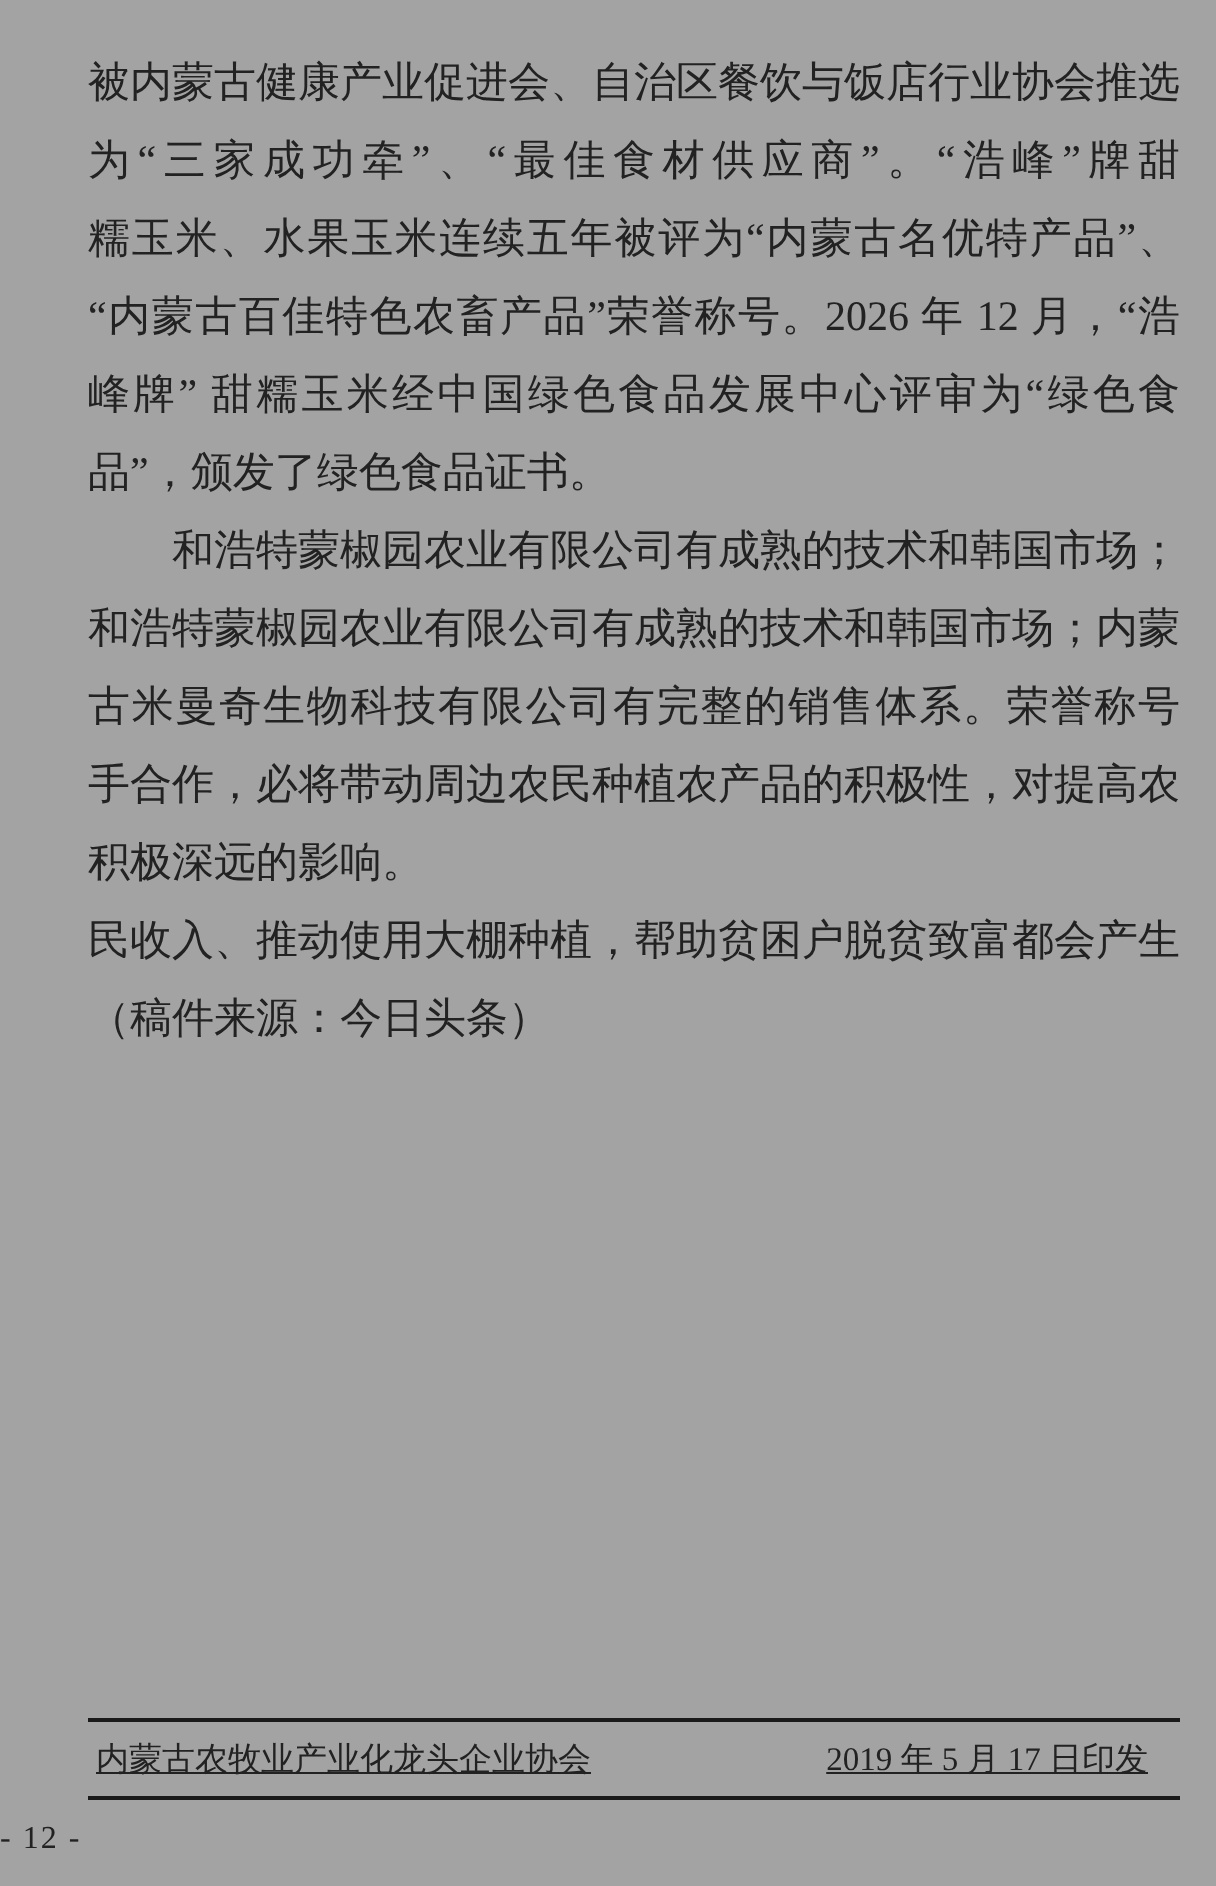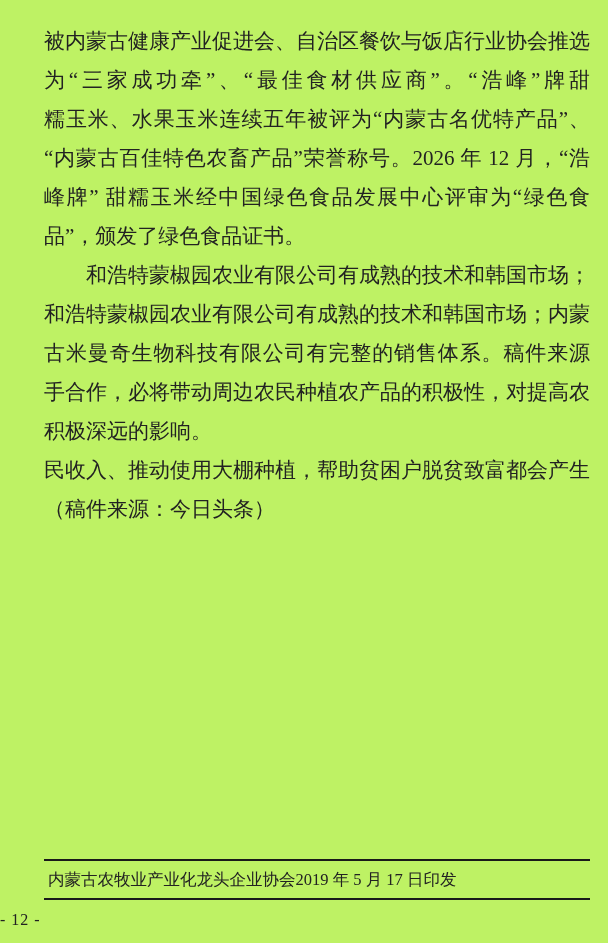--- a/index.html
+++ b/index.html
@@ -10,21 +10,21 @@
     width: 608px;
     height: 943px;
     background: #ffffff;
     position: relative;
     overflow: hidden;
     font-family: "Liberation Serif", "DejaVu Serif", serif;
   }
   .page {
     position: absolute;
     inset: 0;
-    background: #bef264;
+    background: #a3a3a3;
   }
   
   .textblock {
     position: absolute;
     left: 44px;
     right: 18px;
     top: 22px;
     font-size: 21px;
     line-height: 39px;
     color: #222222;
@@ -57,23 +57,25 @@
   .rule-top    { top: 859px; }
   .rule-bottom { top: 898px; }
   .footer-row {
     position: absolute;
     left: 44px;
     right: 18px;
     top: 866px;
     height: 28px;
     line-height: 28px;
     display: flex;
+    justify-content: space-between;
     align-items: center;
     font-size: 16.5px;
     color: #222222;
+    text-decoration: underline;
   }
   .footer-issuer { padding-left: 4px; }
   .footer-date   { padding-right: 16px; }
   .page-number {
     position: absolute;
     left: 0;
     right: 0;
     top: 911px;
     text-align: left;
     font-size: 16px;
@@ -93,21 +95,21 @@
       <div class="line just">为“三家成功牵”、“最佳食材供应商”。“浩峰”牌甜</div>
       <div class="line just">糯玉米、水果玉米连续五年被评为“内蒙古名优特产品”、</div>
       <div class="line just">“内蒙古百佳特色农畜产品”荣誉称号。2026 年 12 月，“浩</div>
       <div class="line just">峰牌” 甜糯玉米经中国绿色食品发展中心评审为“绿色食</div>
       <div class="line">品”，颁发了绿色食品证书。</div>
     </div>
 
     <div>
       <div class="line just indent">和浩特蒙椒园农业有限公司有成熟的技术和韩国市场；呼</div>
       <div class="line just">和浩特蒙椒园农业有限公司有成熟的技术和韩国市场；内蒙</div>
-      <div class="line just">古米曼奇生物科技有限公司有完整的销售体系。稿件来源</div>
+      <div class="line just">古米曼奇生物科技有限公司有完整的销售体系。荣誉称号</div>
       <div class="line just">手合作，必将带动周边农民种植农产品的积极性，对提高农</div>
       <div class="line">积极深远的影响。</div>
       <div class="line just">民收入、推动使用大棚种植，帮助贫困户脱贫致富都会产生</div>
     </div>
 
     <div class="line attr">（稿件来源：今日头条）</div>
   </div>
 
   <div class="footer-rule rule-top"></div>
   <div class="footer-row">

